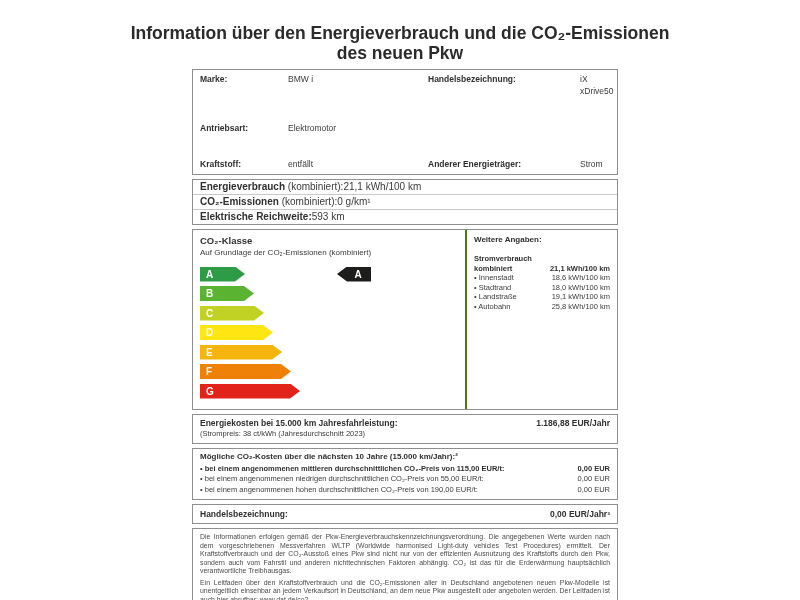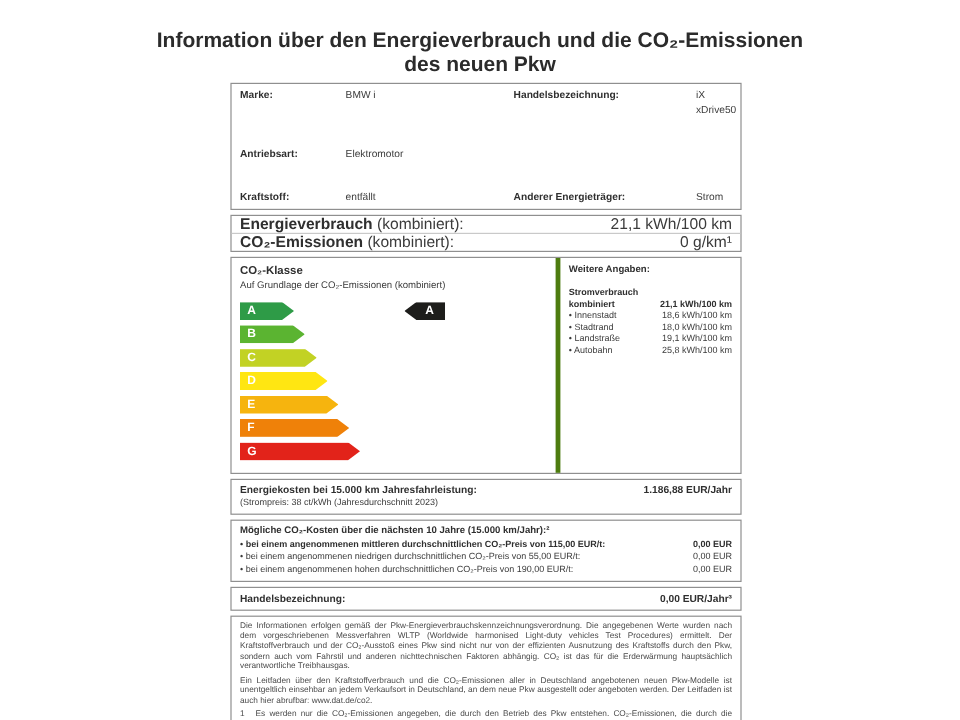--- a/index.html
+++ b/index.html
@@ -32,31 +32,31 @@
     font-size: 8.5px;
     line-height: 12.5px;
     padding: 3px 7px;
     gap: 24px;
   }
   .lbl { font-weight: bold; color: #2f2f2f; }
 
   
   .cons-row {
     display: flex;
-    justify-content: space-between;
-    font-size: 13px;
+    justify-content: flex-start;
+    font-size: 10px;
     line-height: 11px;
     padding: 1.5px 7px;
     border-bottom: 1px solid #c9c9c9;
   }
   .cons-row:last-child { border-bottom: none; }
 
   
   .co2-box { display: flex; }
-  .co2-left { flex: 1; padding: 5px 7px 6px 7px; border-right: 4px solid #4d7c0f; }
+  .co2-left { flex: 1; padding: 5px 7px 6px 7px; border-right: 2px solid #4d7c0f; }
   .co2-left h2 { font-size: 9.5px; font-weight: bold; color: #2f2f2f; }
   .co2-left .sub { font-size: 8px; margin-top: 2px; }
   .bars { position: relative; margin-top: 10px; }
   .bar {
     height: 15px;
     margin-bottom: 4.5px;
     clip-path: polygon(0 0, calc(100% - 10px) 0, 100% 50%, calc(100% - 10px) 100%, 0 100%);
     color: #ffffff;
     font-size: 10px;
     font-weight: bold;
@@ -135,20 +135,24 @@
 
     <section class="box">
       <div class="cons-row">
         <span><b class="lbl">Energieverbrauch</b><span> (kombiniert):</span></span>
         <span>21,1 kWh/100 km</span>
       </div>
       <div class="cons-row">
         <span><b class="lbl">CO₂-Emissionen</b><span> (kombiniert):</span></span>
         <span>0 g/km¹</span>
       </div>
+      <div class="cons-row">
+        <span><b class="lbl">Elektrische Reichweite:</b><span></span></span>
+        <span>593 km</span>
+      </div>
     </section>
 
     <section class="box co2-box">
       <div class="co2-left">
         <h2>CO₂-Klasse</h2>
         <div class="sub">Auf Grundlage der CO₂-Emissionen (kombiniert)</div>
         <div class="bars">
           <div class="bar" style="width: 45px; background: rgb(46, 155, 71);">A</div>
           <div class="bar" style="width: 54px; background: rgb(91, 180, 49);">B</div>
           <div class="bar" style="width: 64px; background: rgb(194, 210, 36);">C</div>

